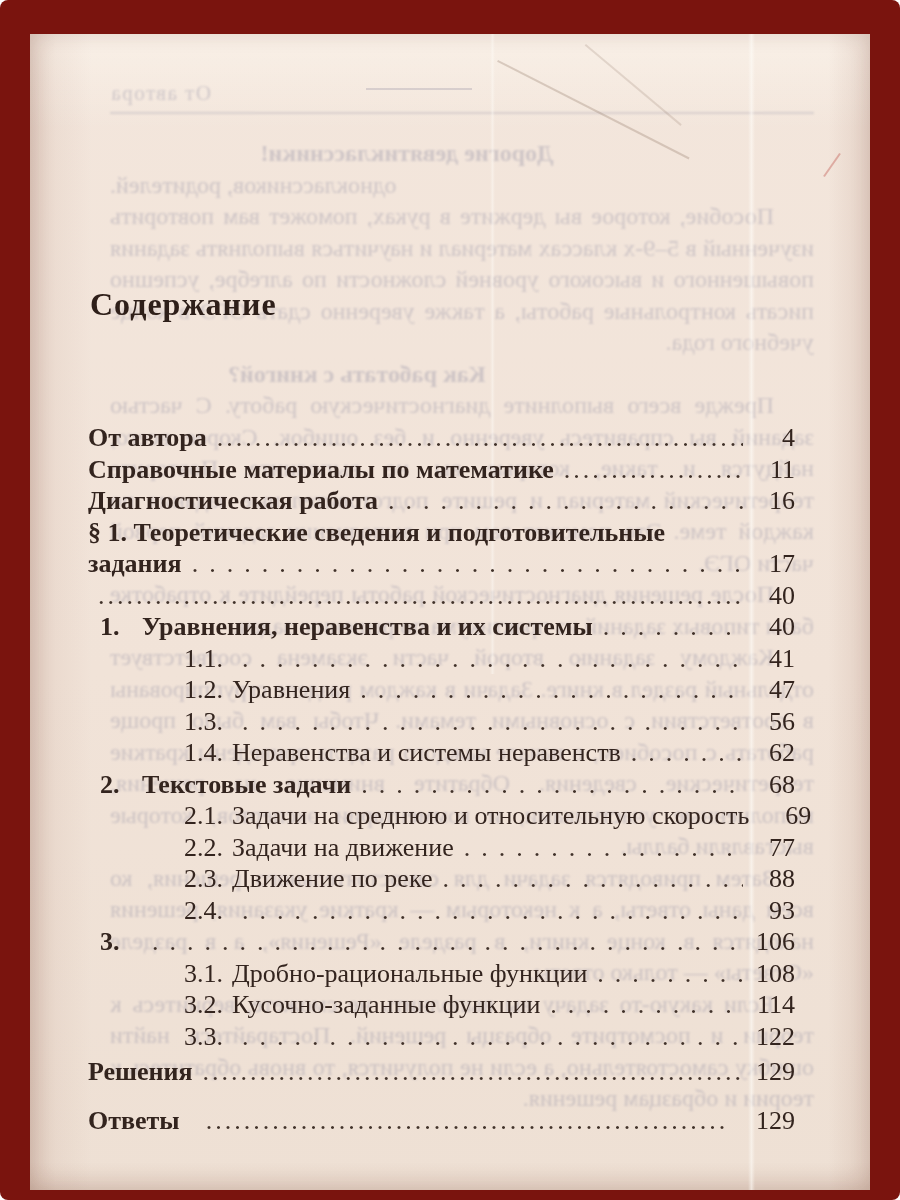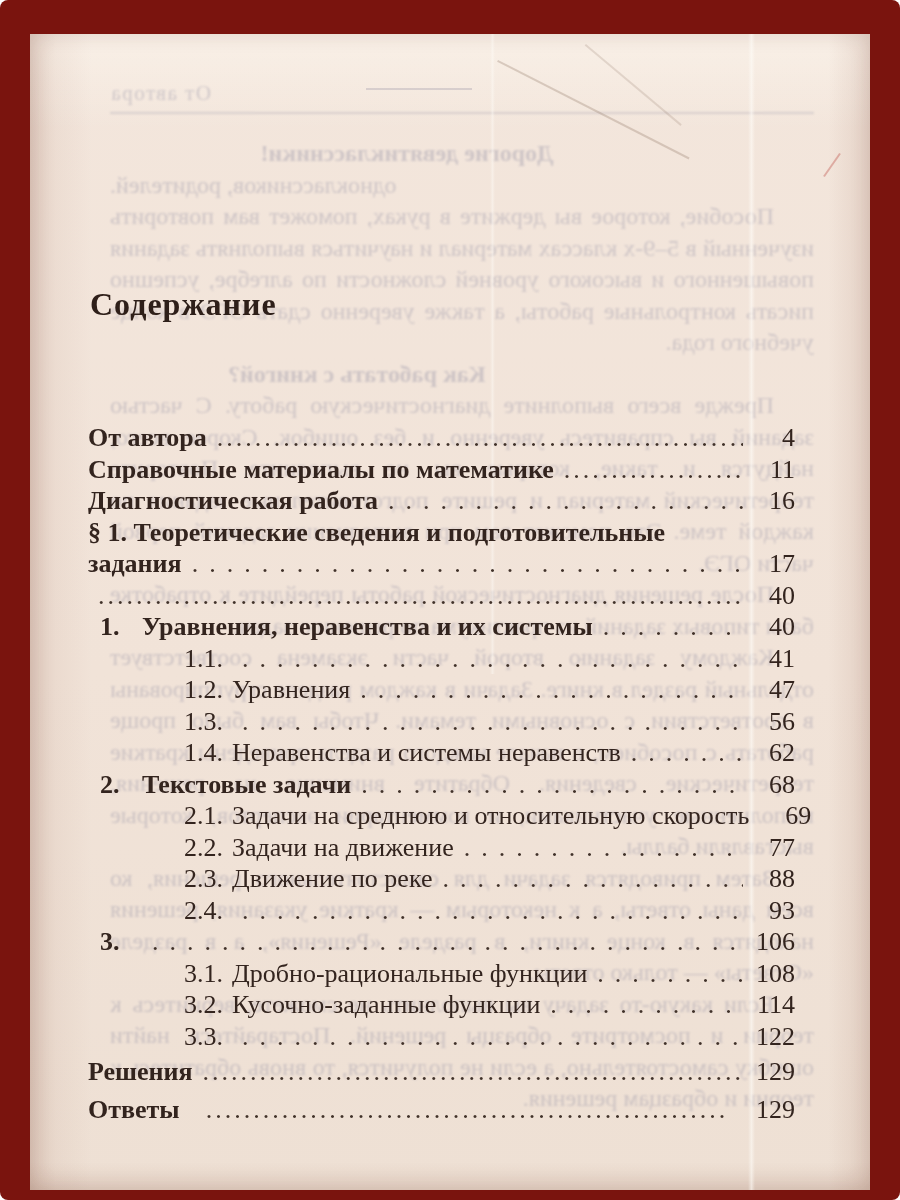--- a/index.html
+++ b/index.html
@@ -186,21 +186,21 @@
           <div class="row lvl-sub">
             <span class="num">3.3.</span>
             <span class="leader sparse">..........................................................................................</span>
             <span class="pg">122</span>
           </div>
           <div class="row lvl-top bold" style="margin-top: 4px;">
             <span class="lbl">Решения</span>
             <span class="leader dense">..........................................................................................</span>
             <span class="pg">129</span>
           </div>
-          <div class="row lvl-top bold" style="margin-top: 6px; gap: 16px;">
+          <div class="row lvl-top bold" style="margin-top: 17px; gap: 16px;">
             <span class="lbl">Ответы</span>
             <span class="leader dense">..........................................................................................</span>
             <span class="pg">129</span>
           </div>
         </div>
     </div>
 
   </div>
 </div>
 

